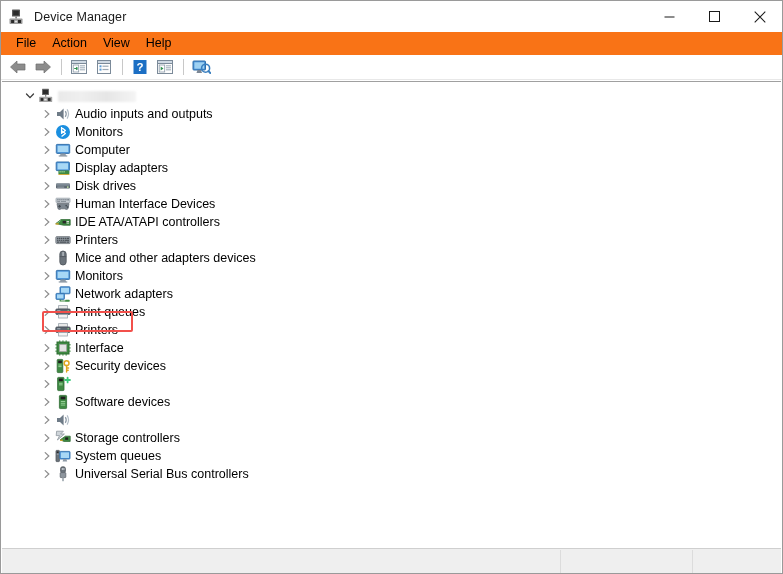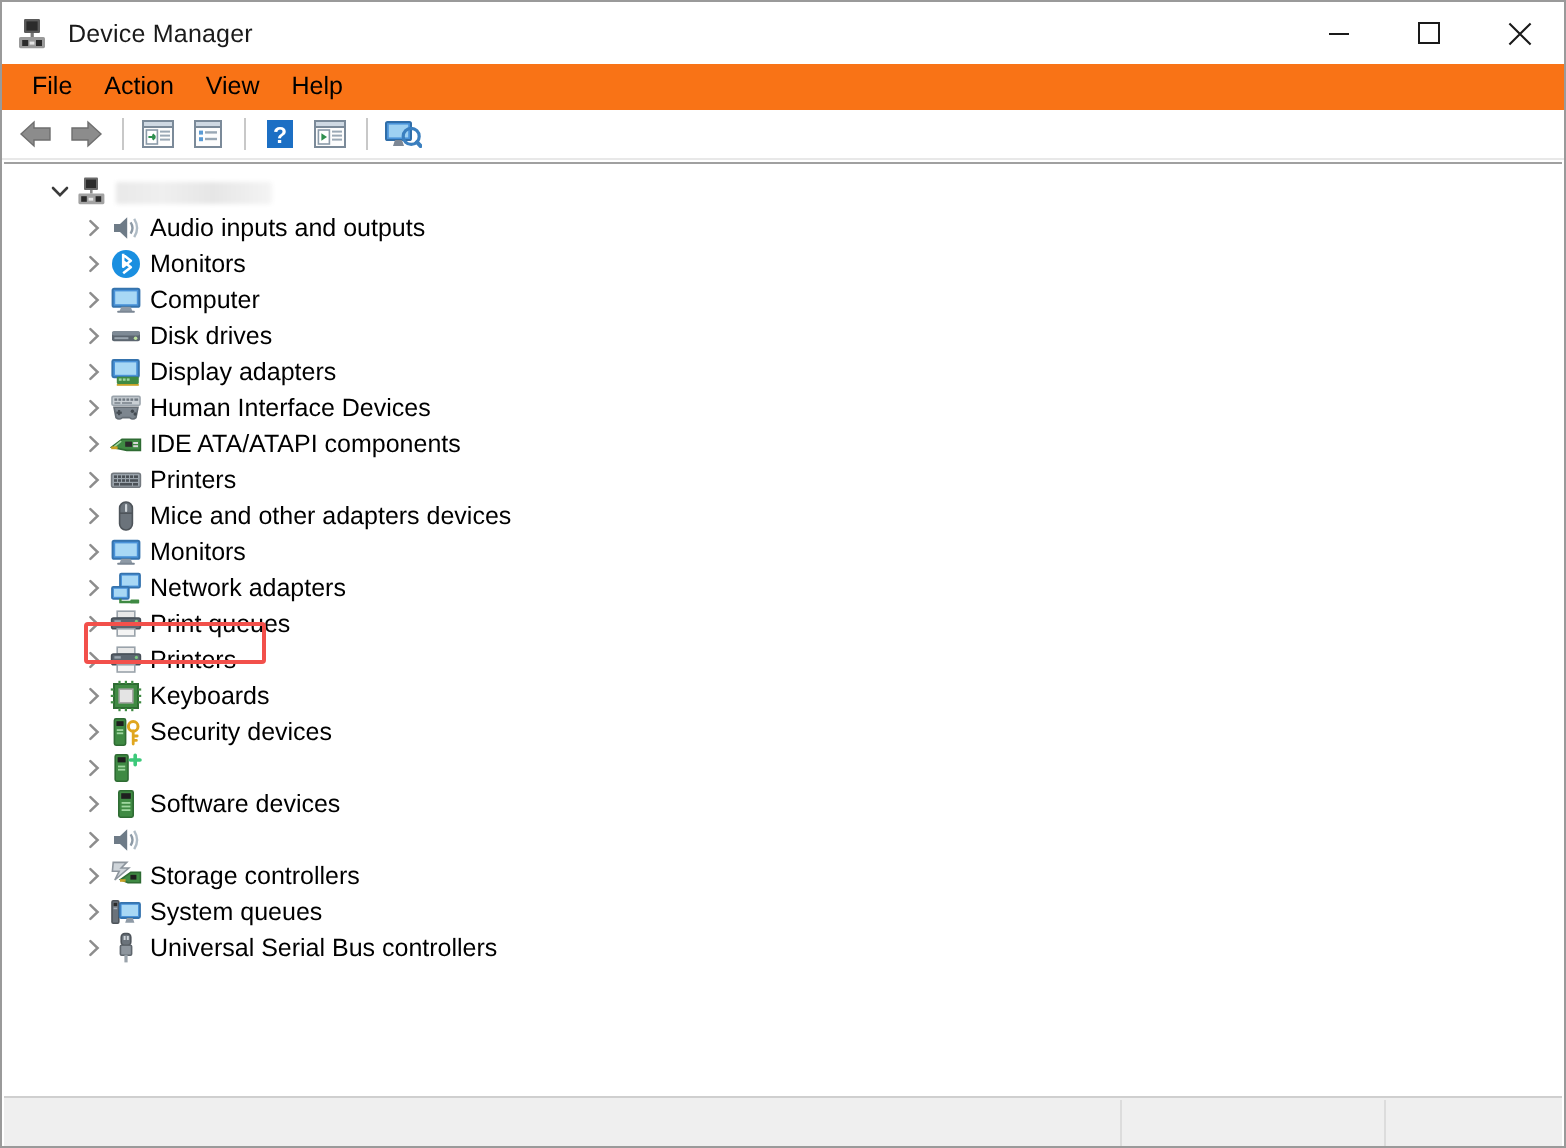--- a/index.html
+++ b/index.html
@@ -331,47 +331,47 @@
       </div>
 
       <div class="node child">
         <span class="twisty">
           <svg width="10" height="10" viewBox="0 0 10 10">
               <path d="M3.2 1.6 L6.8 5 L3.2 8.4" fill="none" stroke="#8d8d8d" stroke-width="1.25" stroke-linecap="round"></path>
             </svg>
         </span>
         <span class="node-icon">
           <svg width="16" height="16" viewBox="0 0 16 16">
-            <rect x="1" y="5.6" width="14" height="5" rx="1" fill="#5c6670"></rect>
-            <rect x="1" y="5.6" width="14" height="2.1" rx="1" fill="#7e8a95"></rect>
-            <rect x="2.2" y="8.6" width="7" height="1" fill="#9aa5ae"></rect>
-            <circle cx="12.8" cy="9.1" r="0.9" fill="#bfe3a0"></circle>
-          </svg>
-        </span>
-        <span class="node-label">Disk drives</span>
-      </div>
-
-      <div class="node child">
-        <span class="twisty">
-          <svg width="10" height="10" viewBox="0 0 10 10">
-              <path d="M3.2 1.6 L6.8 5 L3.2 8.4" fill="none" stroke="#8d8d8d" stroke-width="1.25" stroke-linecap="round"></path>
-            </svg>
-        </span>
-        <span class="node-icon">
-          <svg width="16" height="16" viewBox="0 0 16 16">
             <rect x="1.2" y="2" width="13.2" height="8.6" rx="0.7" fill="#4a93d9" stroke="#3573ad" stroke-width="1"></rect>
             <rect x="2.5" y="3.2" width="10.6" height="6.2" fill="#a8d8f5"></rect>
             <rect x="3.4" y="10.4" width="11" height="3.6" rx="0.6" fill="#3f8a43"></rect>
             <rect x="4.4" y="11.2" width="1.4" height="1.2" fill="#9fd69f"></rect>
             <rect x="6.4" y="11.2" width="1.4" height="1.2" fill="#9fd69f"></rect>
             <rect x="8.4" y="11.2" width="1.4" height="1.2" fill="#9fd69f"></rect>
             <rect x="3.4" y="14" width="11" height="0.9" fill="#c9a227"></rect>
           </svg>
         </span>
         <span class="node-label">Display adapters</span>
+      </div>
+
+      <div class="node child">
+        <span class="twisty">
+          <svg width="10" height="10" viewBox="0 0 10 10">
+              <path d="M3.2 1.6 L6.8 5 L3.2 8.4" fill="none" stroke="#8d8d8d" stroke-width="1.25" stroke-linecap="round"></path>
+            </svg>
+        </span>
+        <span class="node-icon">
+          <svg width="16" height="16" viewBox="0 0 16 16">
+            <rect x="1" y="5.6" width="14" height="5" rx="1" fill="#5c6670"></rect>
+            <rect x="1" y="5.6" width="14" height="2.1" rx="1" fill="#7e8a95"></rect>
+            <rect x="2.2" y="8.6" width="7" height="1" fill="#9aa5ae"></rect>
+            <circle cx="12.8" cy="9.1" r="0.9" fill="#bfe3a0"></circle>
+          </svg>
+        </span>
+        <span class="node-label">Disk drives</span>
       </div>
 
       <div class="node child">
         <span class="twisty">
           <svg width="10" height="10" viewBox="0 0 10 10">
               <path d="M3.2 1.6 L6.8 5 L3.2 8.4" fill="none" stroke="#8d8d8d" stroke-width="1.25" stroke-linecap="round"></path>
             </svg>
         </span>
         <span class="node-icon">
           <svg width="16" height="16" viewBox="0 0 16 16">
@@ -403,21 +403,21 @@
         <span class="node-icon">
           <svg width="16" height="16" viewBox="0 0 16 16">
             <path d="M0.8 9.6 L6 5.6 L15.2 5.6 L15.2 11.2 L8.4 11.2 Z" fill="#3f8a43" stroke="#2e6b33" stroke-width=".8"></path>
             <rect x="7.6" y="6.8" width="3.4" height="2.6" fill="#2a2a2a"></rect>
             <rect x="11.6" y="7" width="2.4" height="1" fill="#d8d8d8"></rect>
             <rect x="11.6" y="8.6" width="2.4" height="1" fill="#d8d8d8"></rect>
             <path d="M2 9.4 L5.6 6.6" stroke="#9fd69f" stroke-width=".8"></path>
             <rect x="0.6" y="9.2" width="3.2" height="1.4" fill="#c9a227"></rect>
           </svg>
         </span>
-        <span class="node-label">IDE ATA/ATAPI components</span>
+        <span class="node-label">IDE ATA/ATAPI controllers</span>
       </div>
 
       <div class="node child">
         <span class="twisty">
           <svg width="10" height="10" viewBox="0 0 10 10">
               <path d="M3.2 1.6 L6.8 5 L3.2 8.4" fill="none" stroke="#8d8d8d" stroke-width="1.25" stroke-linecap="round"></path>
             </svg>
         </span>
         <span class="node-icon">
           <svg width="16" height="16" viewBox="0 0 16 16">
@@ -548,21 +548,21 @@
                 <rect x="10.6" y="14" width="1.1" height="1.6"></rect>
               <rect x="0.4" y="4.2" width="1.6" height="1.1"></rect>
                 <rect x="0.4" y="7.4" width="1.6" height="1.1"></rect>
                 <rect x="0.4" y="10.6" width="1.6" height="1.1"></rect>
               <rect x="14" y="4.2" width="1.6" height="1.1"></rect>
                 <rect x="14" y="7.4" width="1.6" height="1.1"></rect>
                 <rect x="14" y="10.6" width="1.6" height="1.1"></rect>
             </g>
           </svg>
         </span>
-        <span class="node-label">Keyboards</span>
+        <span class="node-label">Interface</span>
       </div>
 
       <div class="node child">
         <span class="twisty">
           <svg width="10" height="10" viewBox="0 0 10 10">
               <path d="M3.2 1.6 L6.8 5 L3.2 8.4" fill="none" stroke="#8d8d8d" stroke-width="1.25" stroke-linecap="round"></path>
             </svg>
         </span>
         <span class="node-icon">
           <svg width="16" height="16" viewBox="0 0 16 16">

